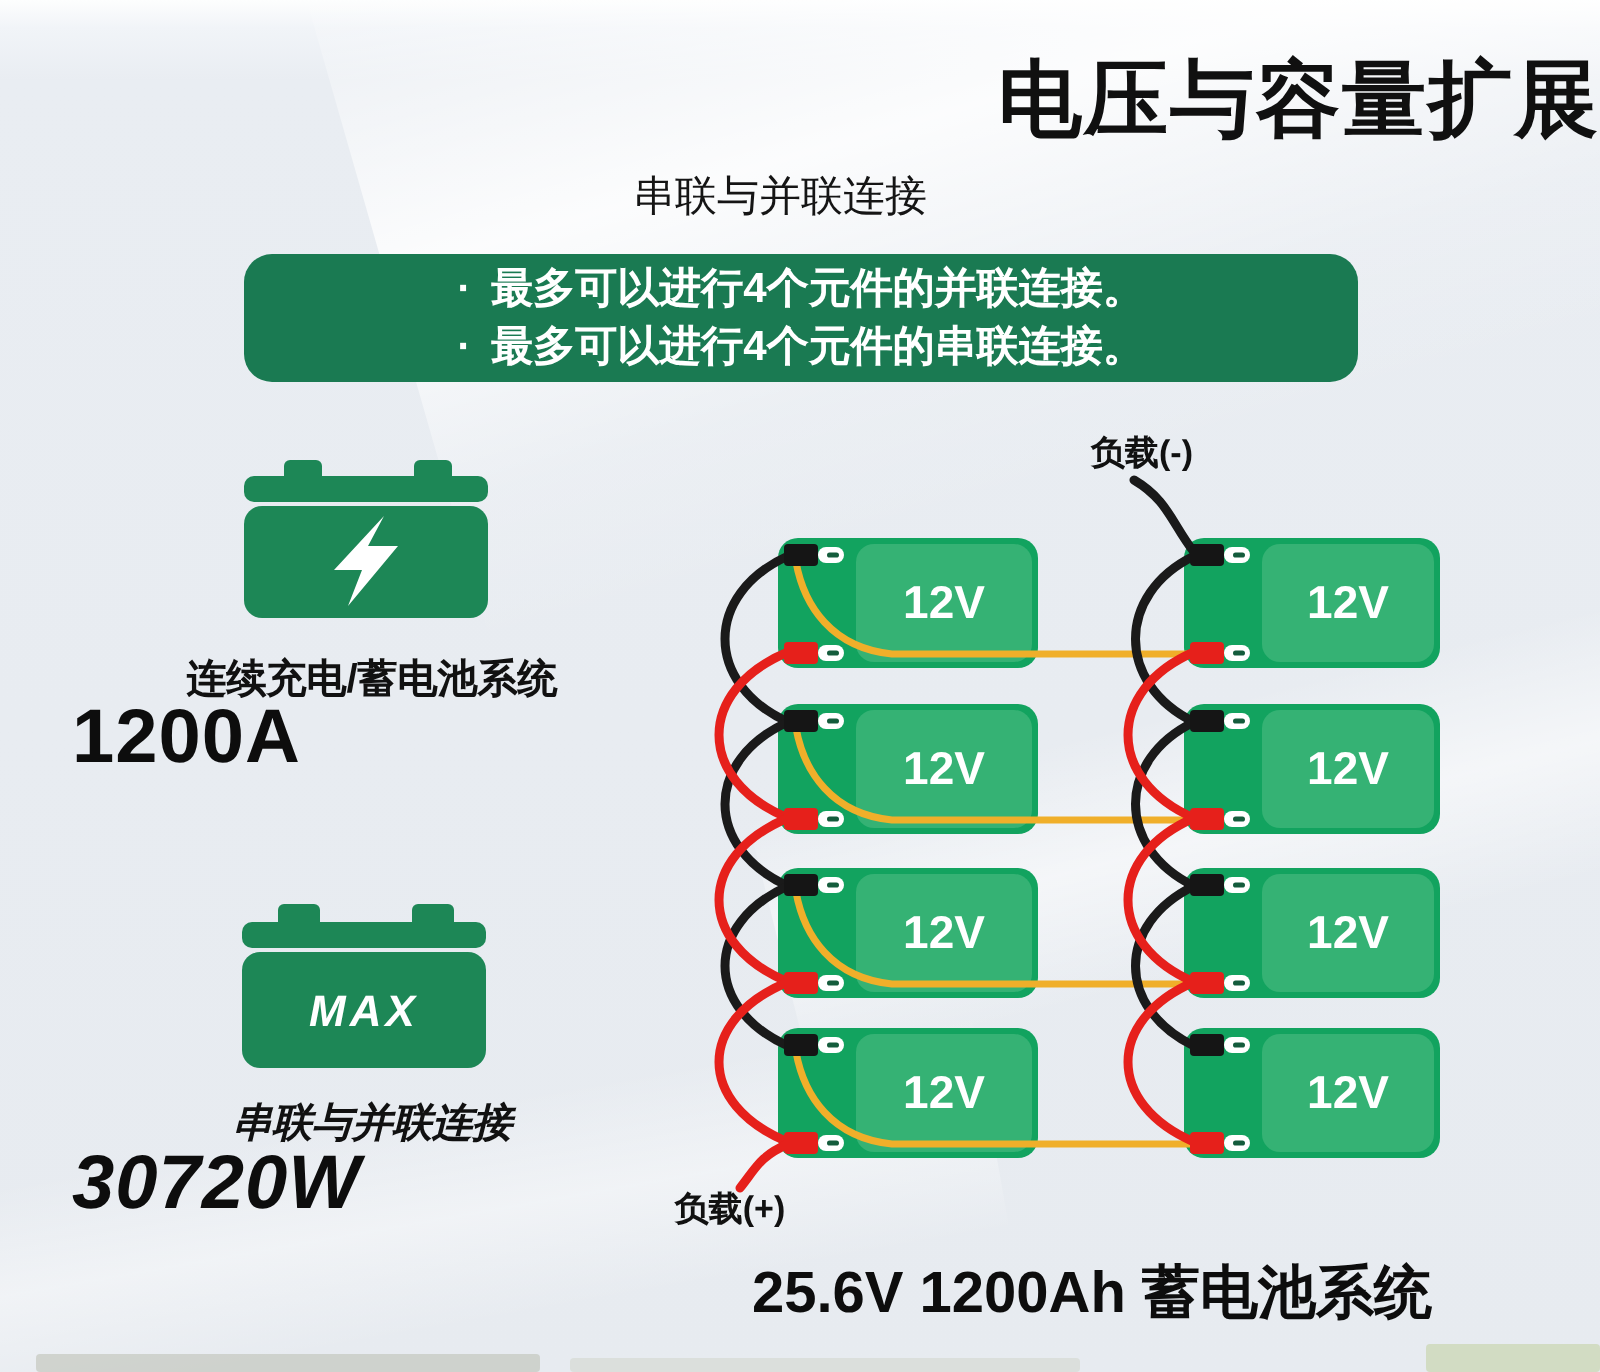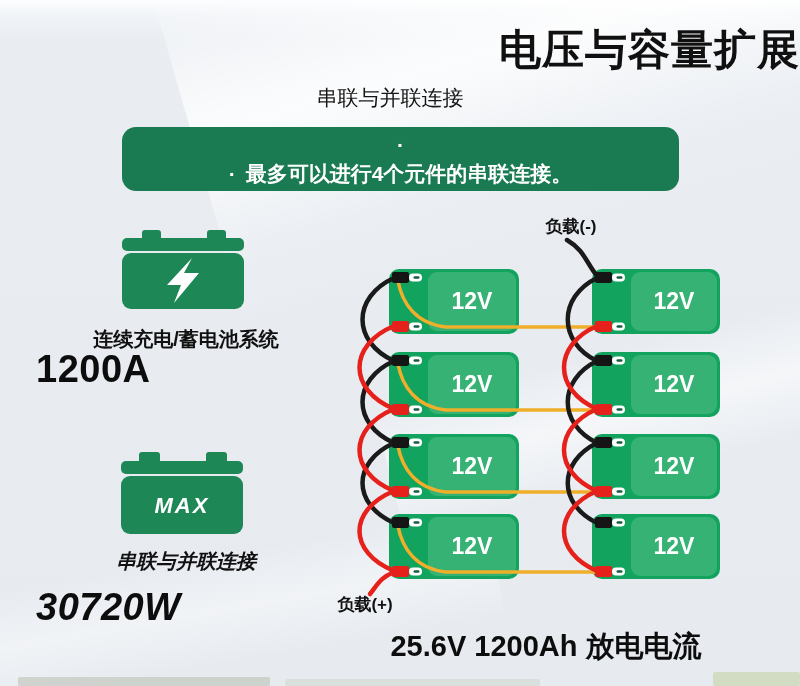--- a/index.html
+++ b/index.html
@@ -85,20 +85,21 @@
   <div class="streak streak-1"></div>
   <div class="streak streak-2"></div>
   <div class="streak streak-3"></div>
 
   <div class="page-title">电压与容量扩展</div>
   <div class="page-subtitle">串联与并联连接</div>
 
   <div class="info-box">
     <div class="bullet-line">
       <span class="bullet-dot">·</span>
+      <span>最多可以进行4个元件的并联连接。</span>
     </div>
     <div class="bullet-line">
       <span class="bullet-dot">·</span>
       <span>最多可以进行4个元件的串联连接。</span>
     </div>
   </div>
 
   <div class="spec spec-1">
     <svg class="spec-icon" width="124" height="80" viewBox="0 0 124 80">
       <rect x="21" y="0" width="19" height="12" rx="3" fill="#1d8756"></rect>
@@ -113,21 +114,21 @@
 
   <div class="spec spec-2">
     <svg class="spec-icon" width="122" height="82" viewBox="0 0 122 82">
       <rect x="18" y="0" width="21" height="13" rx="3" fill="#1d8756"></rect>
       <rect x="85" y="0" width="21" height="13" rx="3" fill="#1d8756"></rect>
       <rect x="0" y="9" width="122" height="13" rx="5" fill="#1d8756"></rect>
       <rect x="0" y="24" width="122" height="58" rx="9" fill="#1d8756"></rect>
       <text x="61" y="61" text-anchor="middle" font-size="22" font-weight="bold" letter-spacing="2" fill="#ffffff" font-family="Liberation Sans, sans-serif">MAX</text>
     </svg>
     <div class="spec-label" style="top:96px;">串联与并联连接</div>
-    <div class="spec-value" style="top:119px;margin-top:15px;">30720W</div>
+    <div class="spec-value" style="top:119px;">30720W</div>
   </div>
 
   <svg class="wiring-svg" width="800" height="686" viewBox="0 0 800 686">
     <g>
 
       <g>
         <rect x="389" y="269" width="130" height="65" rx="10" fill="#12a35f"></rect>
         <rect x="428" y="272" width="88" height="59" rx="9" fill="#35b274"></rect>
         <text x="472" y="309" text-anchor="middle" font-size="23" font-weight="bold" fill="#ffffff" font-family="Liberation Sans, sans-serif">12V</text>
         <rect x="389" y="352" width="130" height="65" rx="10" fill="#12a35f"></rect>
@@ -238,19 +239,19 @@
         <rect x="595" y="566" width="17" height="11" rx="2" fill="#e6201b"></rect>
           <rect x="612" y="567.5" width="13" height="8" rx="4" fill="#ffffff"></rect>
           <rect x="616.5" y="570.2" width="6" height="2.6" rx="1.3" fill="#145c3c"></rect>
       </g>
     </g>
   </svg>
 
   <div class="load-label load-neg">负载(-)</div>
   <div class="load-label load-pos">负载(+)</div>
 
-  <div class="diagram-caption">25.6V 1200Ah 放电电流</div>
+  <div class="diagram-caption">25.6V 1200Ah 蓄电池系统</div>
 
   <div class="bottom-frag frag-1"></div>
   <div class="bottom-frag frag-2"></div>
   <div class="bottom-frag frag-3"></div>
 
 </div>
 
 </body></html>

